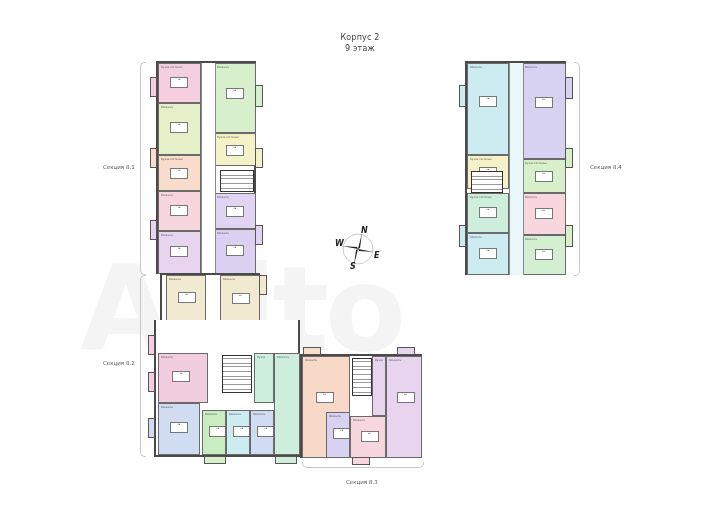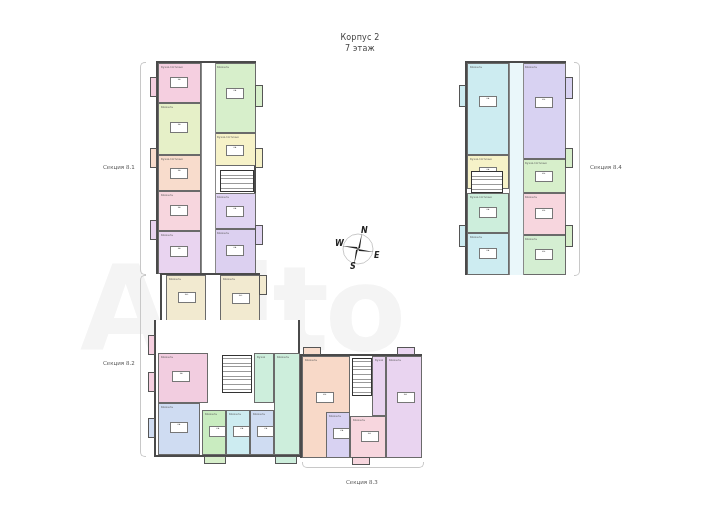--- a/index.html
+++ b/index.html
@@ -26,21 +26,21 @@
   .cyan{background:#cdecf1;} .blue{background:#cfdcf2;} .mint{background:#cdeedc;}
   .beige{background:#f2ead0;} .rose{background:#f7d6de;} .salmon{background:#f7d4c6;}
   .violet{background:#d8d2f2;}
 </style>
 </head>
 <body>
 
 <div class="wm">Avito</div>
 
 <div class="title t1">Корпус 2</div>
-<div class="title t2">7 этаж</div>
+<div class="title t2">9 этаж</div>
 
 <div class="brace bl" style="left:140px;top:62px;width:5px;height:211px;"></div>
 <div class="section-label" style="left:103px;top:164px;">Секция 8.1</div>
 
 <div class="brace bl" style="left:140px;top:275px;width:5px;height:180px;"></div>
 <div class="section-label" style="left:103px;top:360px;">Секция 8.2</div>
 
 <div class="brace bb" style="left:302px;top:462px;width:120px;height:5px;"></div>
 <div class="section-label" style="left:346px;top:479px;">Секция 8.3</div>
 

